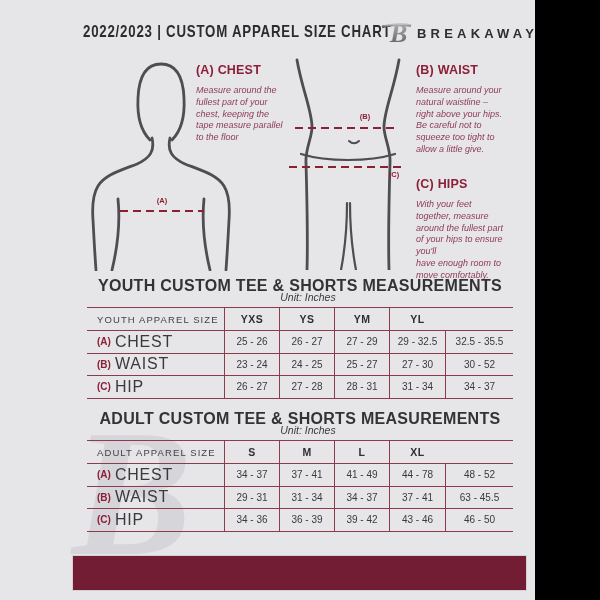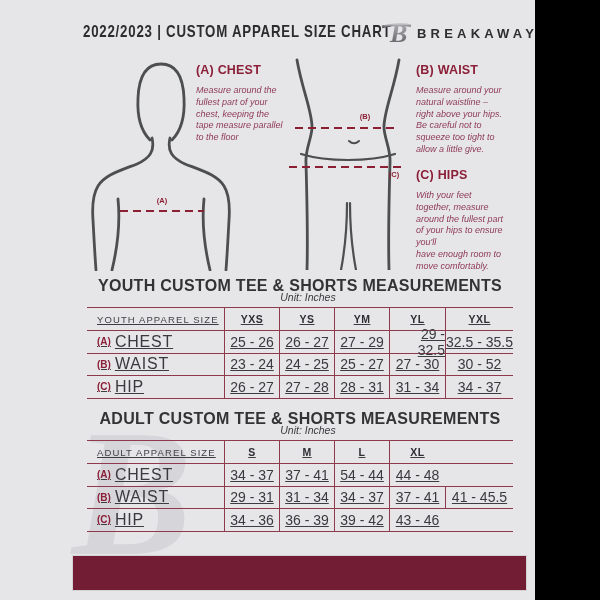--- a/index.html
+++ b/index.html
@@ -38,31 +38,31 @@
     font-size:16px; font-weight:bold; color:#333336; letter-spacing:0.3px;
   }
   .sect-unit {
     position:absolute; left:8px; width:600px; text-align:center;
     font-size:10.5px; font-style:italic; color:#3a3a3e;
   }
   .tbl {
     position:absolute; left:87px; width:426px; z-index:2;
     border-bottom:1.5px solid #8d3a4d;
   }
-  .trow { display:flex; border-top:1.5px solid #8d3a4d; align-items:center;text-decoration:underline; }
+  .trow { display:flex; border-top:1.5px solid #8d3a4d; align-items:center; }
   .trow.h { height:23px; } .trow.r { height:22.5px; }
   .cell { height:100%; display:flex; align-items:center; justify-content:center; }
   .c0 { width:137px; justify-content:flex-start; padding-left:10px; }
   .c1,.c2,.c3 { width:55px; } .c4 { width:56px; } .c5 { width:68px; }
   .c1,.c2,.c3,.c4,.c5 { border-left:1.5px solid #8d3a4d; }
   .colhead0 { font-size:9.5px; letter-spacing:1.1px; color:#3f3f44; }
   .colhead { font-size:10.5px; font-weight:bold; color:#2f2f33; letter-spacing:0.5px; }
   .rowkey { font-size:10px; font-weight:bold; color:#8c1f38; margin-right:4px; }
   .rowlabel { font-size:16px; color:#3a3a3e; letter-spacing:0.8px; }
-  .val { font-size:14px; color:#3a3a3e;text-align:right; }
+  .val { font-size:10px; color:#3a3a3e; }
   
   .watermark {
     position:absolute; left:72px; top:404px; z-index:0;
     font-family:"Liberation Serif", serif; font-style:italic; font-weight:bold;
     font-size:180px; line-height:1; color:#d5d5da;
   }
   .footer-bar {
     position:absolute; left:72px; top:555px; width:455px; height:36px;
     background:#721d33; border:1px solid #d4d1d5; z-index:3;
   }
@@ -129,41 +129,40 @@
 allow a little give.</div>
   </div>
   <div class="guide-block" style="left:196px; top:63px; width:116px;">
     <div class="guide-head">(A) CHEST</div>
     <div class="guide-body">Measure around the
 fullest part of your
 chest, keeping the
 tape measure parallel
 to the floor</div>
   </div>
-  <div class="guide-block" style="left:416px; top:168px; width:112px;">
+  <div class="guide-block" style="left:416px; top:177px; width:112px;">
     <div class="guide-head">(C) HIPS</div>
     <div class="guide-body">With your feet
 together, measure
 around the fullest part
 of your hips to ensure
 you'll
 have enough room to
 move comfortably.</div>
   </div>
 
   <div class="sect-title" style="top:277px;">YOUTH CUSTOM TEE &amp; SHORTS MEASUREMENTS</div>
   <div class="sect-unit" style="top:291px;">Unit: Inches</div>
   <div class="tbl" style="top:307px;">
     <div class="trow h">
       <div class="cell c0 colhead0">YOUTH APPAREL SIZE</div>
       <div class="cell c1 colhead">YXS</div>
       <div class="cell c2 colhead">YS</div>
       <div class="cell c3 colhead">YM</div>
       <div class="cell c4 colhead">YL</div>
-      <div class="cell c5 colhead">YXL</div>
     </div>
     <div class="trow r">
       <div class="cell c0">
         <span class="rowkey">(A)</span>
         <span class="rowlabel">CHEST</span>
       </div>
       <div class="cell c1 val">25 - 26</div>
       <div class="cell c2 val">26 - 27</div>
       <div class="cell c3 val">27 - 29</div>
       <div class="cell c4 val">29 - 32.5</div>
@@ -203,43 +202,45 @@
       <div class="cell c3 colhead">L</div>
       <div class="cell c4 colhead">XL</div>
     </div>
     <div class="trow r">
       <div class="cell c0">
         <span class="rowkey">(A)</span>
         <span class="rowlabel">CHEST</span>
       </div>
       <div class="cell c1 val">34 - 37</div>
       <div class="cell c2 val">37 - 41</div>
-      <div class="cell c3 val">54 - 44</div>
-      <div class="cell c4 val">44 - 48</div>
+      <div class="cell c3 val">41 - 49</div>
+      <div class="cell c4 val">44 - 78</div>
+      <div class="cell c5 val">48 - 52</div>
     </div>
     <div class="trow r">
       <div class="cell c0">
         <span class="rowkey">(B)</span>
         <span class="rowlabel">WAIST</span>
       </div>
       <div class="cell c1 val">29 - 31</div>
       <div class="cell c2 val">31 - 34</div>
       <div class="cell c3 val">34 - 37</div>
       <div class="cell c4 val">37 - 41</div>
-      <div class="cell c5 val">41 - 45.5</div>
+      <div class="cell c5 val">63 - 45.5</div>
     </div>
     <div class="trow r">
       <div class="cell c0">
         <span class="rowkey">(C)</span>
         <span class="rowlabel">HIP</span>
       </div>
       <div class="cell c1 val">34 - 36</div>
       <div class="cell c2 val">36 - 39</div>
       <div class="cell c3 val">39 - 42</div>
       <div class="cell c4 val">43 - 46</div>
+      <div class="cell c5 val">46 - 50</div>
     </div>
   </div>
 
   <div class="footer-bar"></div>
 
   <div class="side-black"></div>
 
 </div>
 
 </body></html>

